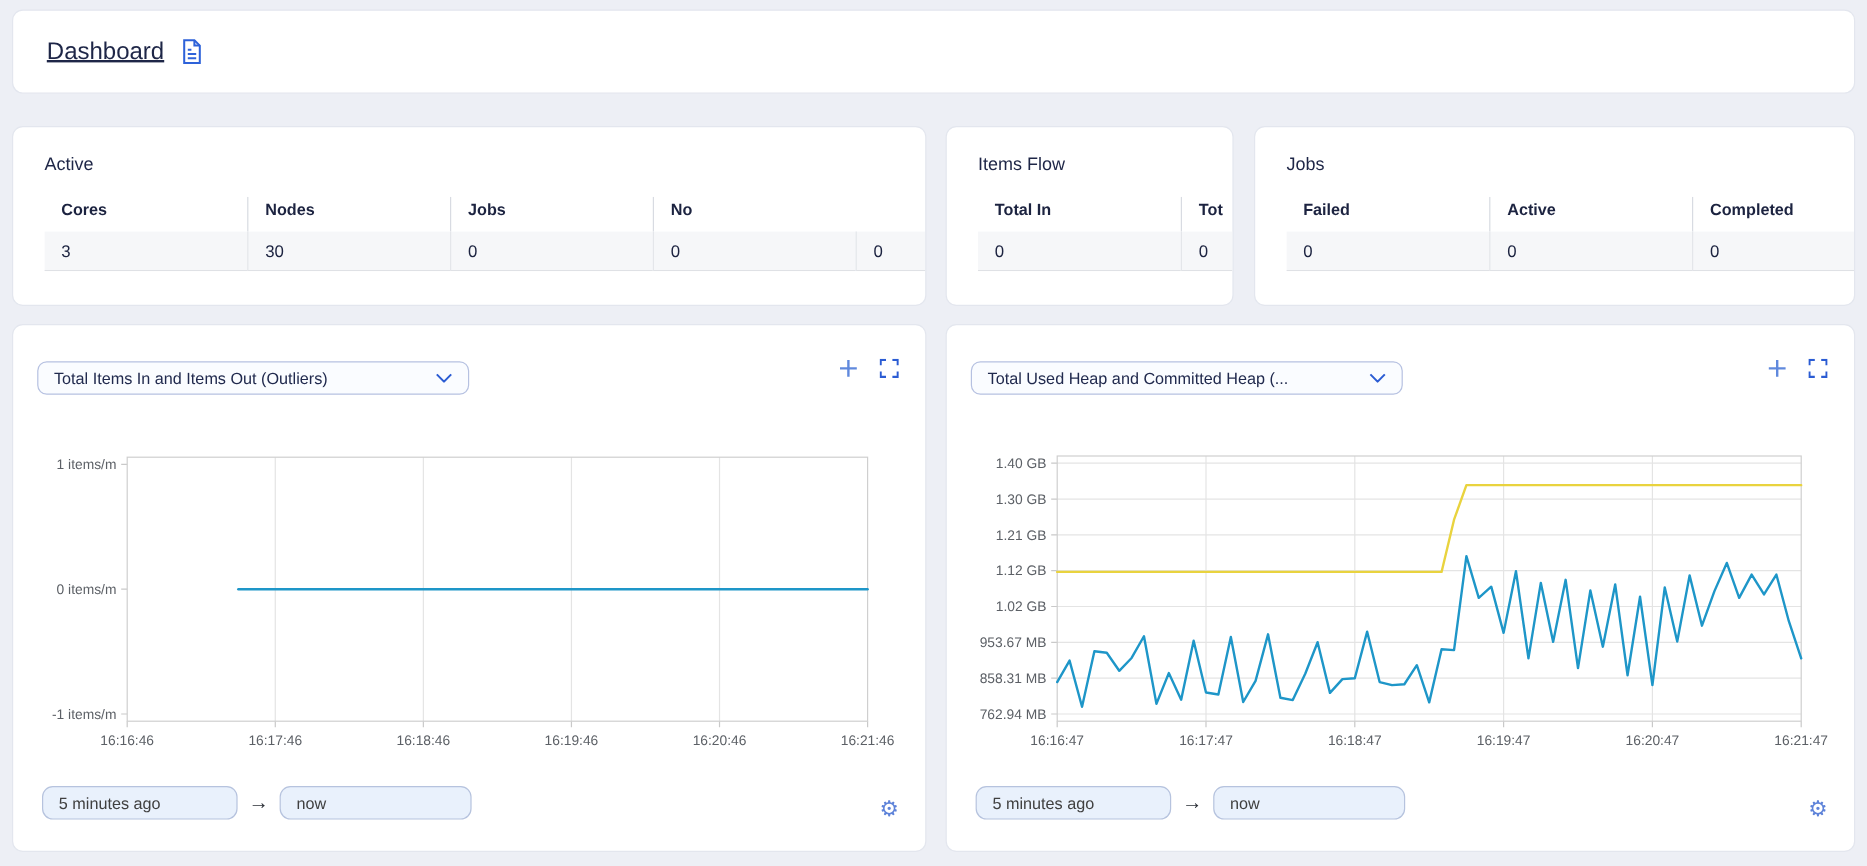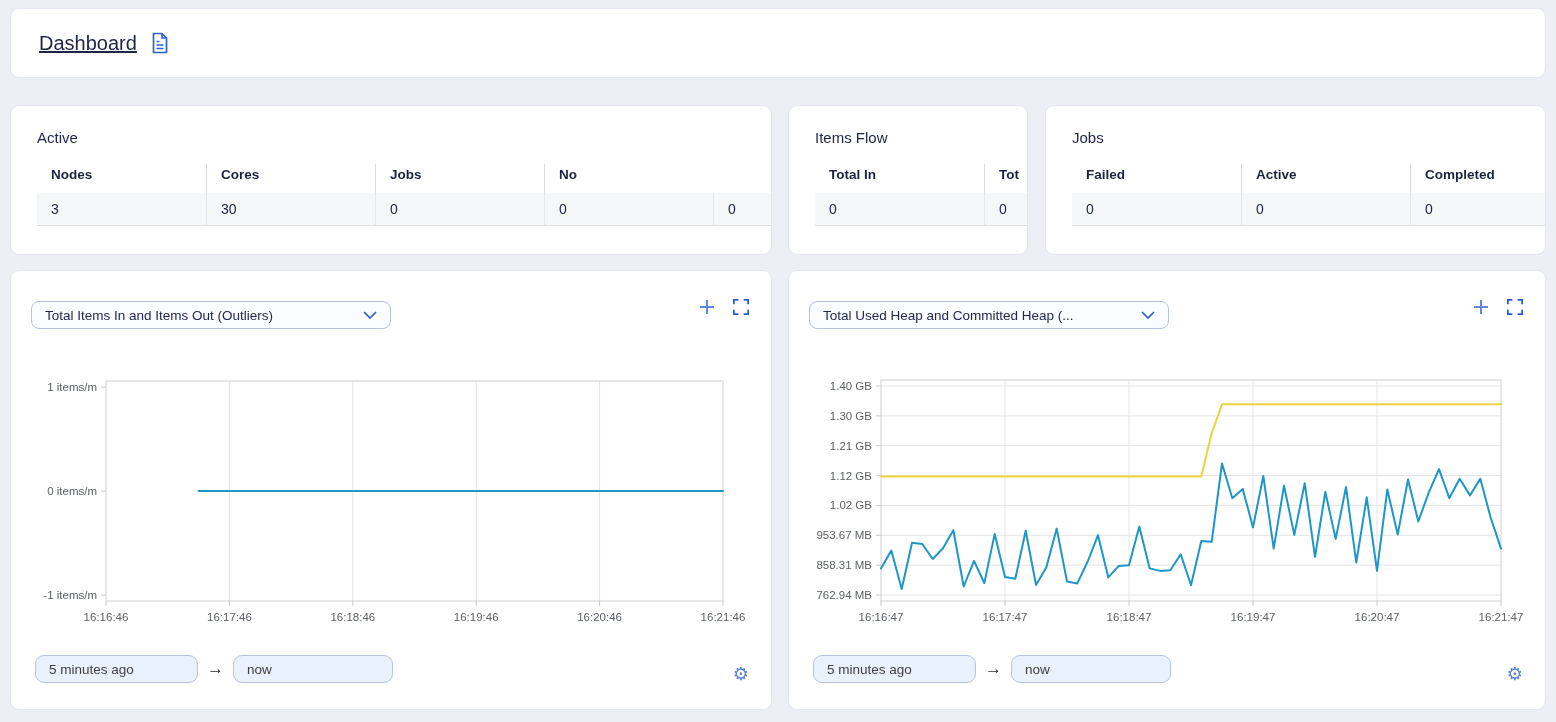--- a/index.html
+++ b/index.html
@@ -84,22 +84,22 @@
         <path d="M6.5 16.5 H13.5" stroke="#2e62d9" stroke-width="1.7"></path>
       </svg>
     </span>
   </div>
 </div>
 
 <div class="card" id="cluster-card">
   <div class="card-title">Active</div>
   <div class="stat-table">
       <div class="stat-row">
+        <div class="h-cell">Cores</div>
         <div class="h-cell">Nodes</div>
-        <div class="h-cell">Cores</div>
         <div class="h-cell">Jobs</div>
         <div class="h-cell">No</div>
       </div>
       <div class="stat-row">
         <div class="v-cell">3</div>
         <div class="v-cell">30</div>
         <div class="v-cell">0</div>
         <div class="v-cell">0</div>
         <div class="v-cell">0</div>
       </div>

